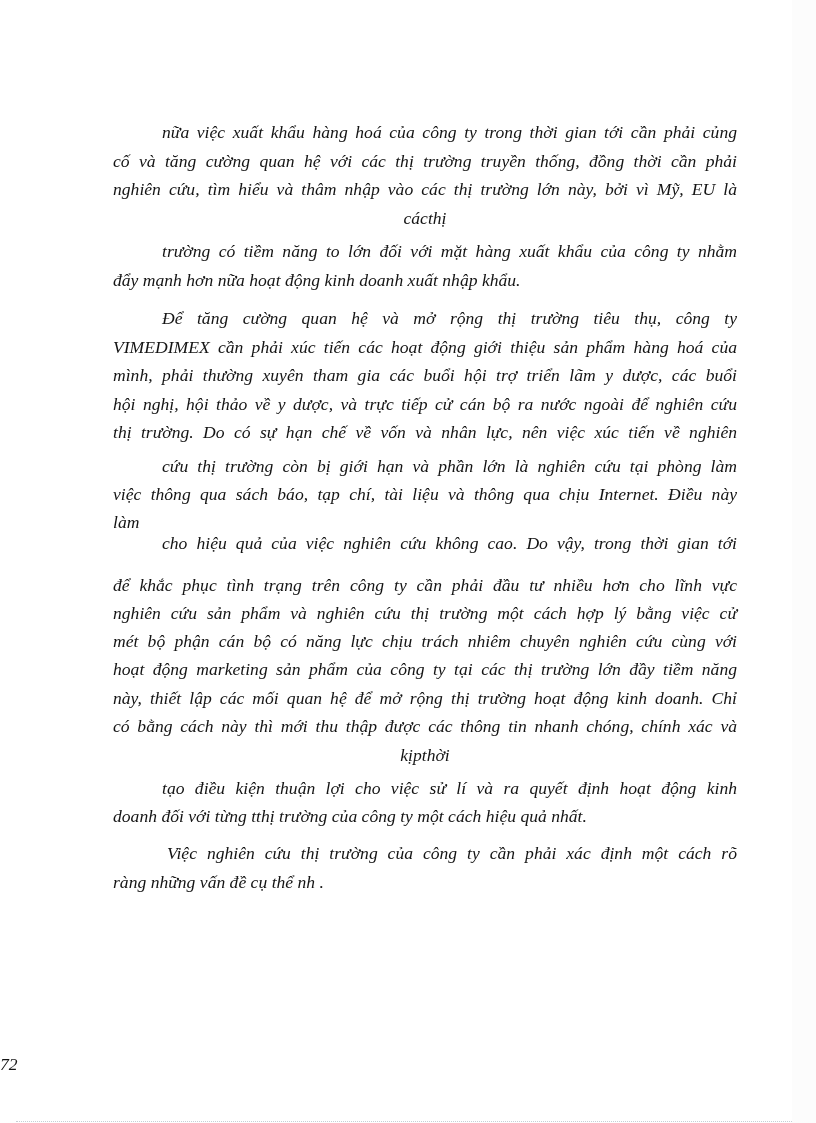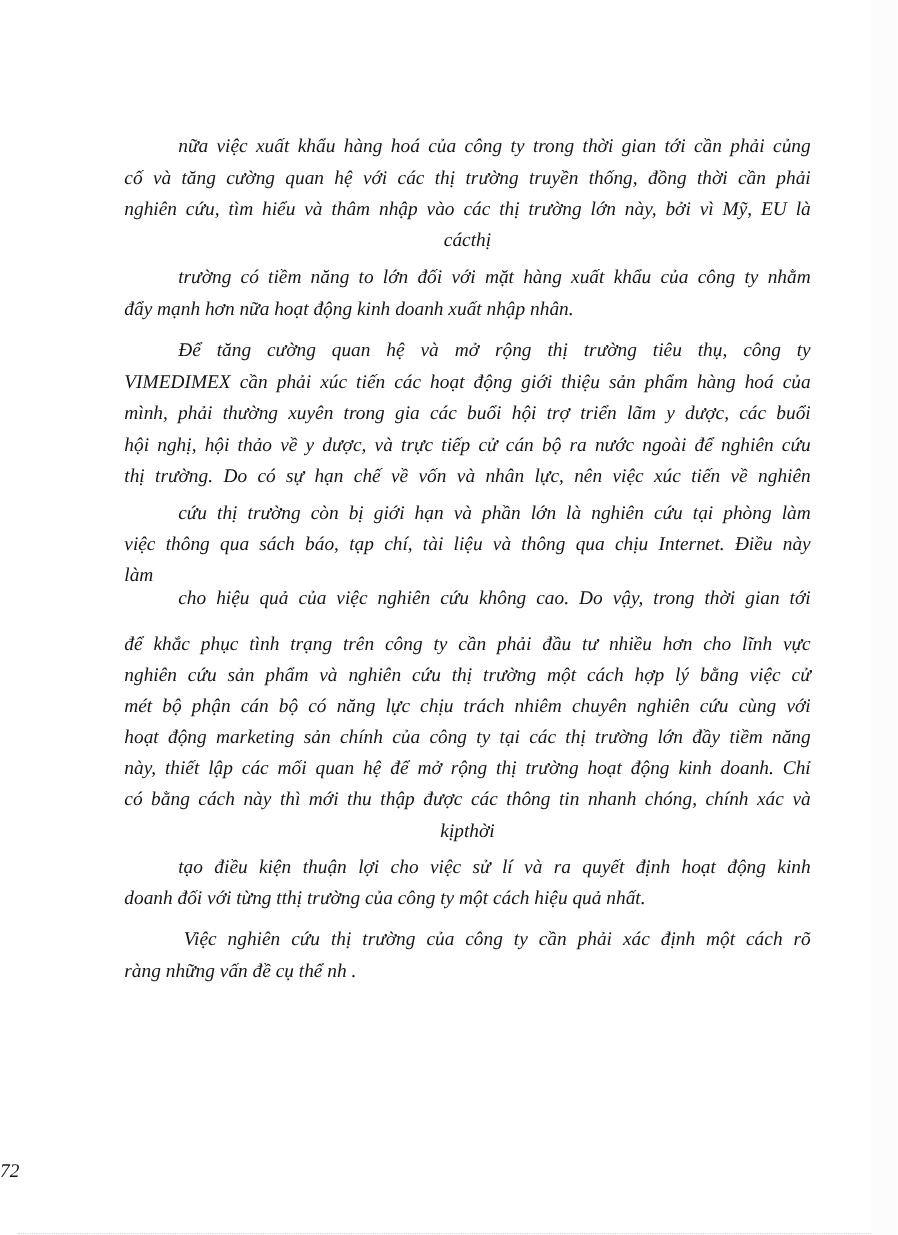--- a/index.html
+++ b/index.html
@@ -82,43 +82,43 @@
     <div class="line" style="top:150px">cố và tăng cường quan hệ với các thị trường truyền thống, đồng thời cần phải</div>
     <div class="line" style="top:178px">nghiên cứu, tìm hiểu và thâm nhập vào các thị trường lớn này, bởi vì Mỹ, EU là</div>
     <div class="line split" style="top:207px">
       <span>các</span>
       <span>thị</span>
     </div>
   </div>
 
   <div>
     <div class="line indent" style="top:240px">trường có tiềm năng to lớn đối với mặt hàng xuất khẩu của công ty nhằm</div>
-    <div class="line last" style="top:269px">đẩy mạnh hơn nữa hoạt động kinh doanh xuất nhập nhân.</div>
+    <div class="line last" style="top:269px">đẩy mạnh hơn nữa hoạt động kinh doanh xuất nhập khẩu.</div>
   </div>
 
   <div>
     <div class="line indent" style="top:307px">Để tăng cường quan hệ và mở rộng thị trường tiêu thụ, công ty</div>
     <div class="line" style="top:336px">VIMEDIMEX cần phải xúc tiến các hoạt động giới thiệu sản phẩm hàng hoá của</div>
-    <div class="line" style="top:364px">mình, phải thường xuyên trong gia các buổi hội trợ triển lãm y dược, các buổi</div>
+    <div class="line" style="top:364px">mình, phải thường xuyên tham gia các buổi hội trợ triển lãm y dược, các buổi</div>
     <div class="line" style="top:393px">hội nghị, hội thảo về y dược, và trực tiếp cử cán bộ ra nước ngoài để nghiên cứu</div>
     <div class="line" style="top:421px">thị trường. Do có sự hạn chế về vốn và nhân lực, nên việc xúc tiến về nghiên</div>
   </div>
 
   <div>
     <div class="line indent" style="top:455px">cứu thị trường còn bị giới hạn và phần lớn là nghiên cứu tại phòng làm</div>
     <div class="line" style="top:483px">việc thông qua sách báo, tạp chí, tài liệu và thông qua chịu Internet. Điều này</div>
     <div class="line last" style="top:511px">làm</div>
   </div>
 
   <div>
     <div class="line indent" style="top:532px">cho hiệu quả của việc nghiên cứu không cao. Do vậy, trong thời gian tới</div>
     <div class="line" style="top:574px">để khắc phục tình trạng trên công ty cần phải đầu tư nhiều hơn cho lĩnh vực</div>
     <div class="line" style="top:602px">nghiên cứu sản phẩm và nghiên cứu thị trường một cách hợp lý bằng việc cử</div>
     <div class="line" style="top:630px">mét bộ phận cán bộ có năng lực chịu trách nhiêm chuyên nghiên cứu cùng với</div>
-    <div class="line" style="top:658px">hoạt động marketing sản chính của công ty tại các thị trường lớn đầy tiềm năng</div>
+    <div class="line" style="top:658px">hoạt động marketing sản phẩm của công ty tại các thị trường lớn đầy tiềm năng</div>
     <div class="line" style="top:687px">này, thiết lập các mối quan hệ để mở rộng thị trường hoạt động kinh doanh. Chỉ</div>
     <div class="line" style="top:715px">có bằng cách này thì mới thu thập được các thông tin nhanh chóng, chính xác và</div>
     <div class="line split" style="top:744px">
       <span>kịp</span>
       <span>thời</span>
     </div>
   </div>
 
   <div>
     <div class="line indent" style="top:777px">tạo điều kiện thuận lợi cho việc sử lí và ra quyết định hoạt động kinh</div>

